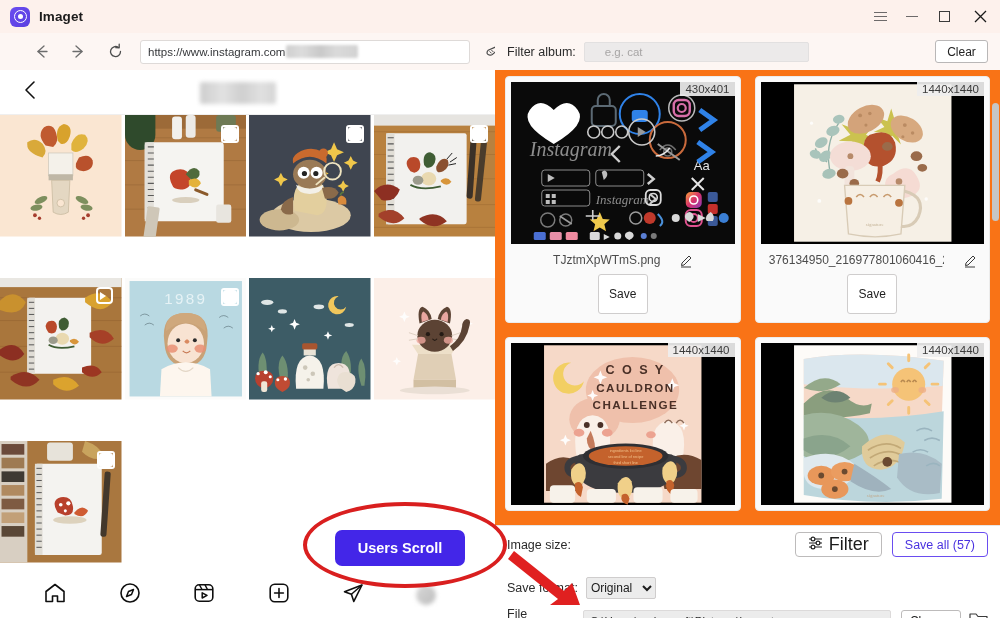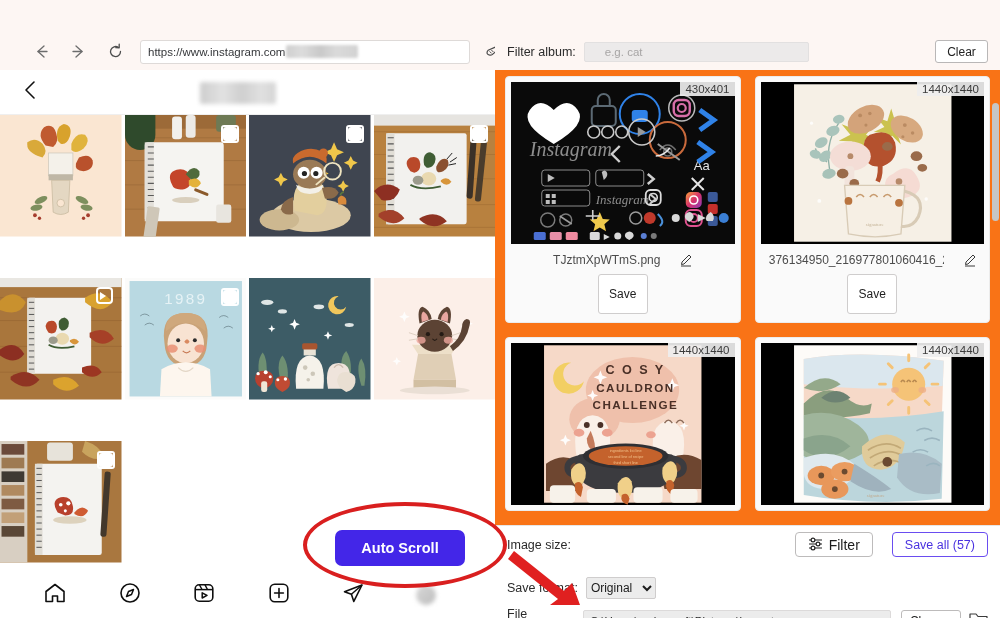--- a/index.html
+++ b/index.html
@@ -197,51 +197,51 @@
   }
   .thumb {
     position:relative; width:100%; height:162px; background:#000;
     overflow:hidden; display:flex; align-items:center; justify-content:center;
   }
   .thumb .dim {
     position:absolute; right:0; top:0; padding:1px 5px;
     background:rgba(238,238,238,.92); color:#3a3a3a; font-size:11.5px; z-index:9;
   }
   .fname-row {
-    display:flex; align-items:flex-start; justify-content:center; gap:20px;
+    display:flex; align-items:center; justify-content:center; gap:20px;
     margin-top:9px; padding:0 6px;
   }
   .fname {
     font-size:12px; color:#4c4c4c; white-space:nowrap; overflow:hidden;
     text-overflow:clip; max-width:175px;
   }
   .pen { width:12px; height:13px; color:#3a3a3a; flex:none; }
   .save-btn {
     display:block; margin:7px auto 3px auto; width:50px; height:40px;
     background:#fff; border:1px solid #cfcdcd; border-radius:3px;
     font-size:12px; color:#222; cursor:pointer;
     font-family:"Liberation Sans", sans-serif;
   }
 
   .size-row {
     position:absolute; left:0; top:492px; width:505px; height:38px;
     display:flex; align-items:center; padding:0 12px;
-    border-top:1px solid #e6e6e6; background:#fff;gap:9px;
+    border-top:1px solid #e6e6e6; background:#fff;
   }
   .size-label { font-size:12.5px; color:#2b2b2b; }
   .size-select {
     margin-left:8px; width:112px; height:23px;
     background:#ececec; border:1px solid #cfcdcd; border-radius:2px;
     font-size:12px; color:#1c1c1c; padding:0 4px;
     font-family:"Liberation Sans", sans-serif;
   }
   .filter-btn {
     margin-left:auto; height:25px; padding:0 12px;
     background:#fff; border:1px solid #bdbbbb; border-radius:4px;
-    font-size:14px; color:#1c1c1c; cursor:pointer;
+    font-size:18px; color:#1c1c1c; cursor:pointer;
     display:flex; align-items:center; gap:6px;
     font-family:"Liberation Sans", sans-serif;
   }
   .saveall-btn {
     margin-left:10px; height:25px; padding:0 12px;
     background:#fff; border:1px solid #6a4df0; border-radius:4px;
     font-size:12.5px; color:#4a32e0; cursor:pointer;
     font-family:"Liberation Sans", sans-serif;
   }
 
@@ -282,20 +282,46 @@
   .rp-thumb { position:absolute; right:1px; top:0; width:7px; height:118px; background:#c6c6c6; border-radius:4px; }
 
   
   .art { position:absolute; inset:0; }
 </style>
 </head>
 <body>
 
 <div id="app">
 
+  <div class="titlebar">
+    <div class="logo-box">
+      <div class="logo-eye"></div>
+    </div>
+    <div class="app-title">Imaget</div>
+    <div class="win-controls">
+      <div class="win-btn">
+        <span class="hamburger">
+            <i></i>
+            <i></i>
+            <i></i>
+          </span>
+      </div>
+      <div class="win-btn">
+          <span class="minline"></span>
+        </div>
+      <div class="win-btn">
+          <span class="maxsq"></span>
+        </div>
+      <div class="win-btn close">
+        <svg width="13" height="13" viewBox="0 0 13 13">
+            <path d="M1 1 L12 12 M12 1 L1 12" stroke="#1b1b1b" stroke-width="1.3" fill="none"></path>
+          </svg>
+      </div>
+    </div>
+  </div>
 
   <div class="toolbar">
     <div class="nav-ico first">
       <svg width="17" height="17" viewBox="0 0 17 17">
           <path d="M11 3 L5 8.5 L11 14" stroke="#6c6c6c" stroke-width="1.3" fill="none" stroke-linecap="round" stroke-linejoin="round"></path>
           <path d="M5 8.5 H14" stroke="#6c6c6c" stroke-width="1.3" fill="none" stroke-linecap="round"></path>
         </svg>
     </div>
     <div class="nav-ico">
       <svg width="17" height="17" viewBox="0 0 17 17">
@@ -665,21 +691,21 @@
   <div class="ig-scroll">
     <div class="sb-arrow up">
         <i></i>
       </div>
     <div class="sb-thumb"></div>
     <div class="sb-arrow down">
         <i></i>
       </div>
   </div>
 
-  <button class="auto-scroll">Auto Scroll</button>
+  <button class="auto-scroll">Users Scroll</button>
   <div class="annot-ellipse"></div>
   <svg class="annot-arrow" width="110" height="70" viewBox="0 0 110 70">
     <path d="M100 60 L92 38 L84 46 L34 6 L28 14 L78 54 L70 60z" fill="#e02020"></path>
   </svg>
 
   <div class="right-pane">
 
     <div class="album-row">
       <span class="album-label">Filter album:</span>
       <input class="album-input" type="text" placeholder="e.g. cat" style="">

